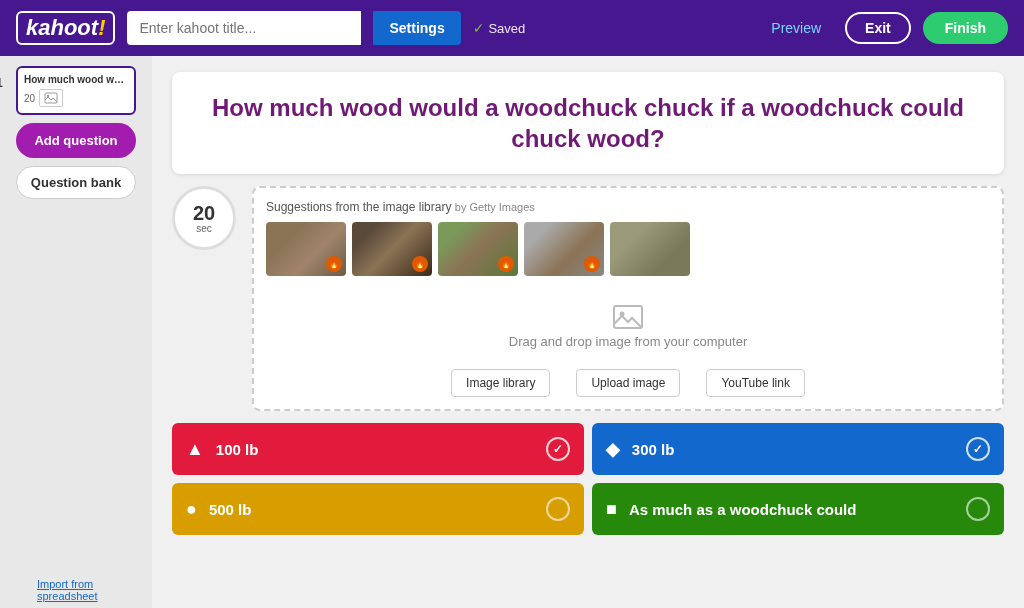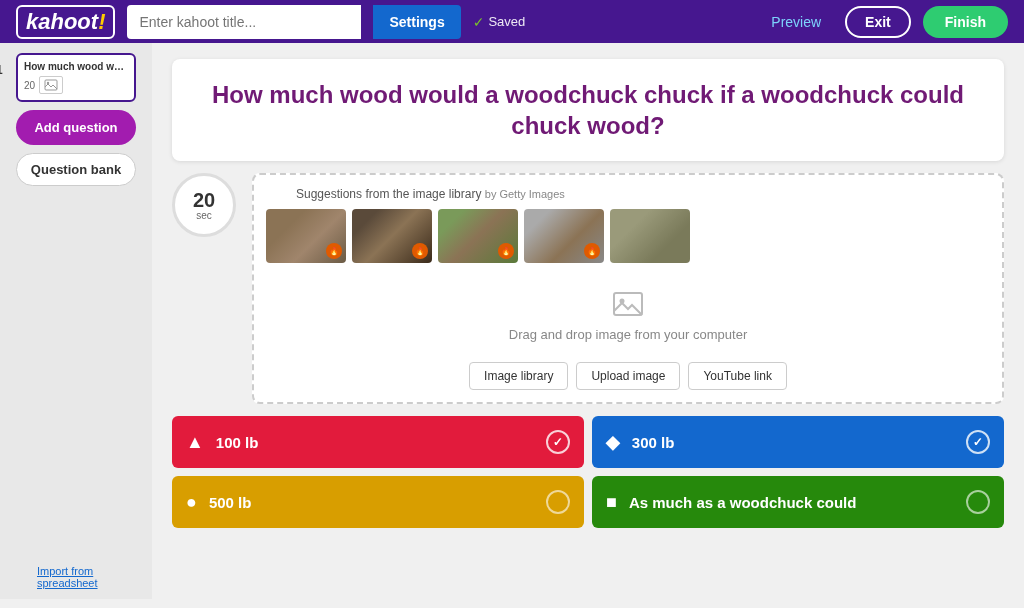--- a/index.html
+++ b/index.html
@@ -1,21 +1,21 @@
 <!DOCTYPE html>
 <html><head>
   <meta charset="utf-8">
   <style>
     * { box-sizing: border-box; margin: 0; padding: 0; }
     body { font-family: 'Segoe UI', Arial, sans-serif; background: #f0f0f0; width: 1024px; height: 608px; overflow: hidden; }
 
     
     .header {
       background: #46178f;
-      height: 43px;
+      height: 56px;
       display: flex;
       align-items: center;
       padding: 0 16px;
       gap: 12px;
     }
     .logo {
       color: white;
       font-size: 22px;
       font-weight: 900;
       font-style: italic;
@@ -240,21 +240,20 @@
       flex: 1;
       border: 2px dashed #ccc;
       border-radius: 8px;
       background: white;
       padding: 12px;
     }
     .image-suggestions-header {
       font-size: 12px;
       color: #555;
       margin-bottom: 8px;
-      margin-left: 30px;
     }
     .getty-label {
       color: #888;
       font-size: 11px;
     }
     .image-thumbnails {
       display: flex;
       gap: 6px;
       margin-bottom: 16px;
       overflow: hidden;
@@ -286,32 +285,32 @@
       justify-content: center;
       font-size: 8px;
       color: white;
     }
     .drag-drop-area {
       display: flex;
       flex-direction: column;
       align-items: center;
       justify-content: center;
       padding: 10px 0;
-      gap: 6px;
+      gap: 0;
     }
     .upload-icon-svg {
       color: #aaa;
     }
     .drag-drop-text {
       font-size: 13px;
       color: #888;
     }
     .image-action-buttons {
       display: flex;
-      gap: 8px;
+      gap: 26px;
       justify-content: center;
       margin-top: 10px;
     }
     .img-action-btn {
       border: 1px solid #ccc;
       background: white;
       border-radius: 4px;
       padding: 6px 14px;
       font-size: 12px;
       color: #333;

